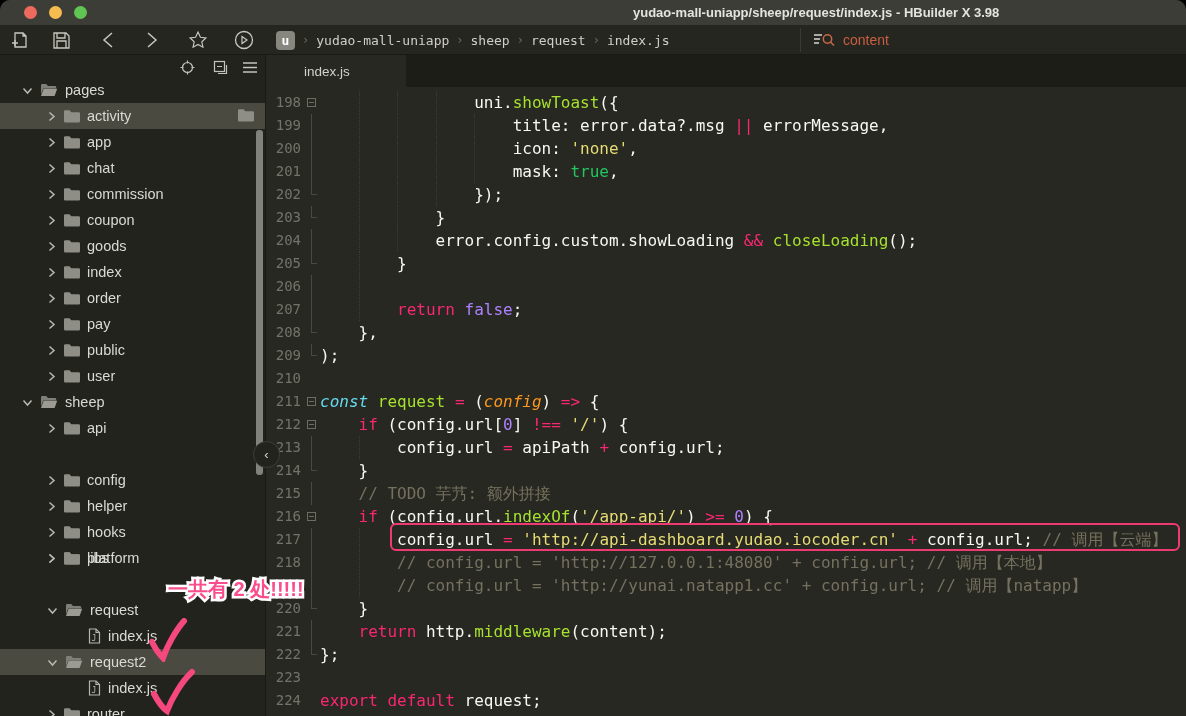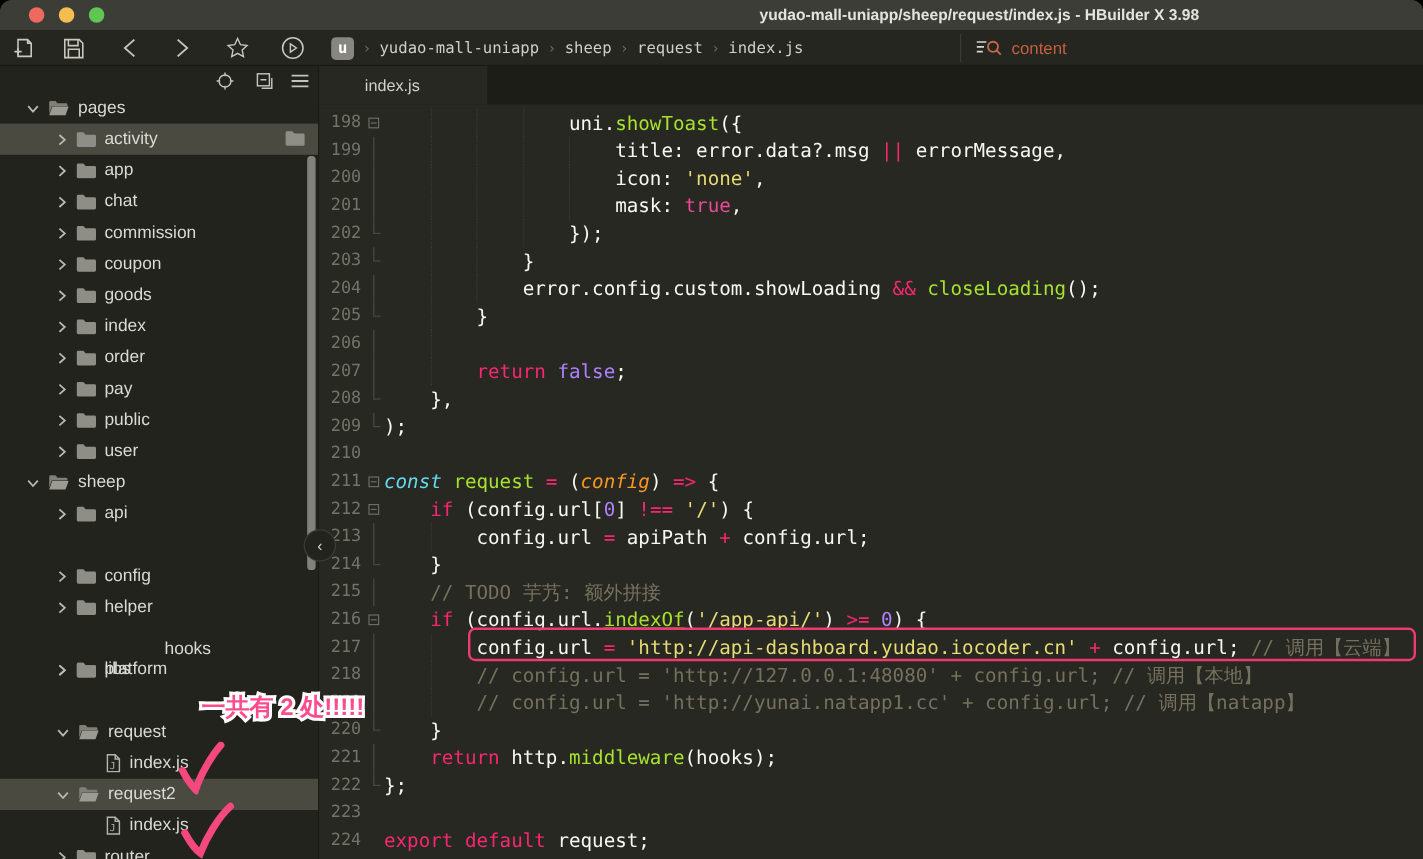--- a/index.html
+++ b/index.html
@@ -294,21 +294,21 @@
         </div>
         <div class="tree-row" style="top: 416px; padding-left: 47px;">
           <svg width="9" height="11" viewBox="0 0 9 11">
             <path d="M2.5 1.5 L7 5.5 L2.5 9.5" fill="none" stroke="#b9b9b1" stroke-width="1.5"></path>
           </svg>
           <svg width="17" height="14" viewBox="0 0 17 14">
             <path d="M1 2.5 a1.2 1.2 0 0 1 1.2-1.2 h4.3 l1.8 2 h7.5 a1.2 1.2 0 0 1 1.2 1.2 v7.8 a1.2 1.2 0 0 1 -1.2 1.2 h-13.6 a1.2 1.2 0 0 1 -1.2-1.2 z" fill="#8e8e86"></path>
           </svg>
           <span class="tree-label">helper</span>
         </div>
-        <div class="tree-row" style="top: 442px; padding-left: 47px; flex-direction: column;">
+        <div class="tree-row" style="top: 442px; padding-left: 47px;">
           <svg width="9" height="11" viewBox="0 0 9 11">
             <path d="M2.5 1.5 L7 5.5 L2.5 9.5" fill="none" stroke="#b9b9b1" stroke-width="1.5"></path>
           </svg>
           <svg width="17" height="14" viewBox="0 0 17 14">
             <path d="M1 2.5 a1.2 1.2 0 0 1 1.2-1.2 h4.3 l1.8 2 h7.5 a1.2 1.2 0 0 1 1.2 1.2 v7.8 a1.2 1.2 0 0 1 -1.2 1.2 h-13.6 a1.2 1.2 0 0 1 -1.2-1.2 z" fill="#8e8e86"></path>
           </svg>
           <span class="tree-label">hooks</span>
         </div>
         <div class="tree-row" style="top: 468px; padding-left: 47px;">
           <svg width="9" height="11" viewBox="0 0 9 11">
@@ -423,21 +423,21 @@
         </div>
         <div class="cline" style="top: 73px;">
           <span class="lnum">201</span>
           <span class="gmark">
             <span class="gline"></span>
           </span>
           <span class="guide" style="left: 92.52px;"></span>
           <span class="guide" style="left: 131.04px;"></span>
           <span class="guide" style="left: 169.56px;"></span>
           <span class="guide" style="left: 208.08px;"></span>
-          <span class="ctext"><span>                    </span><span class="tok-fg" style="color: rgb(248, 248, 242);">mask: </span><span class="tok-const" style="color: #ec4899;">true</span><span class="tok-fg" style="color: rgb(248, 248, 242);">,</span></span>
+          <span class="ctext"><span>                    </span><span class="tok-fg" style="color: rgb(248, 248, 242);">mask: </span><span class="tok-const" style="color: #22c55e;">true</span><span class="tok-fg" style="color: rgb(248, 248, 242);">,</span></span>
         </div>
         <div class="cline" style="top: 96px;">
           <span class="lnum">202</span>
           <span class="gmark">
             <span class="gtick"></span>
           </span>
           <span class="guide" style="left: 92.52px;"></span>
           <span class="guide" style="left: 131.04px;"></span>
           <span class="guide" style="left: 169.56px;"></span>
           <span class="ctext"><span>                </span><span class="tok-fg" style="color: rgb(248, 248, 242);">});</span></span>
@@ -574,21 +574,21 @@
           <span class="gmark">
             <span class="gtick"></span>
           </span>
           <span class="ctext"><span>    </span><span class="tok-fg" style="color: rgb(248, 248, 242);">}</span></span>
         </div>
         <div class="cline" style="top: 533px;">
           <span class="lnum">221</span>
           <span class="gmark">
             <span class="gline"></span>
           </span>
-          <span class="ctext"><span>    </span><span class="tok-kw" style="color: rgb(249, 38, 114);">return</span><span class="tok-fg" style="color: rgb(248, 248, 242);"> http.</span><span class="tok-fn" style="color: rgb(166, 226, 46);">middleware</span><span class="tok-fg" style="color: rgb(248, 248, 242);">(hooks);</span></span>
+          <span class="ctext"><span>    </span><span class="tok-kw" style="color: rgb(249, 38, 114);">return</span><span class="tok-fg" style="color: rgb(248, 248, 242);"> http.</span><span class="tok-fn" style="color: rgb(166, 226, 46);">middleware</span><span class="tok-fg" style="color: rgb(248, 248, 242);">(content);</span></span>
         </div>
         <div class="cline" style="top: 556px;">
           <span class="lnum">222</span>
           <span class="gmark">
             <span class="gtick"></span>
           </span>
           <span class="ctext"><span></span><span class="tok-fg" style="color: rgb(248, 248, 242);">};</span></span>
         </div>
         <div class="cline" style="top: 579px;">
           <span class="lnum">223</span>

